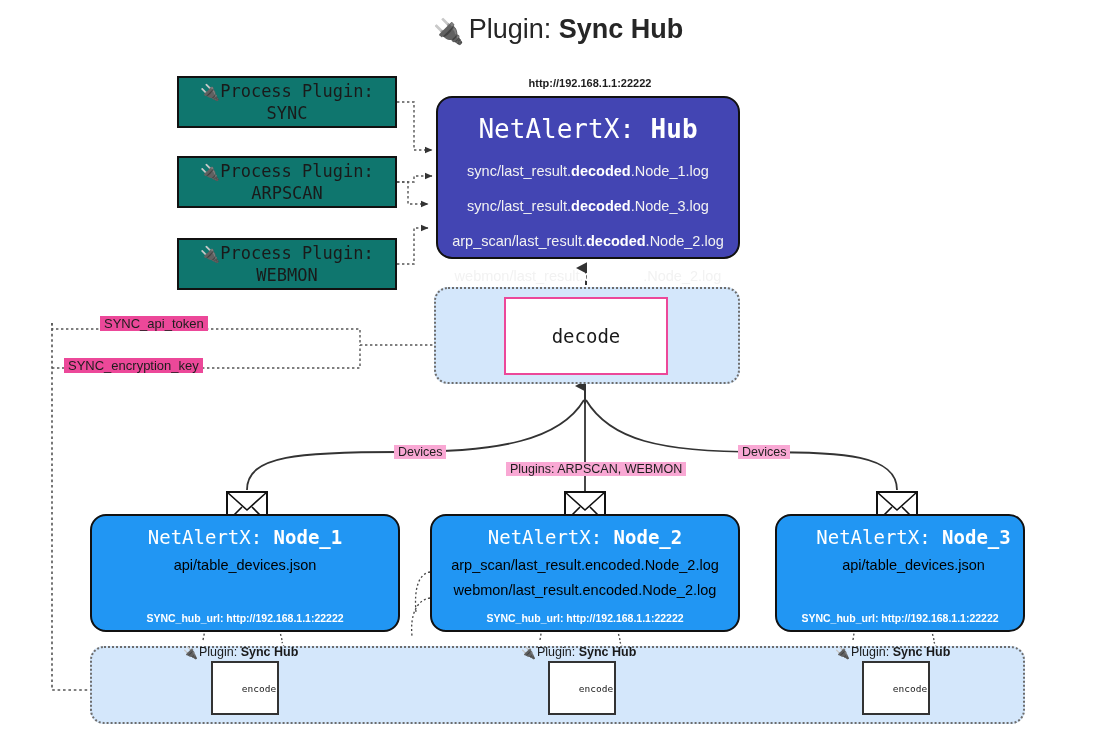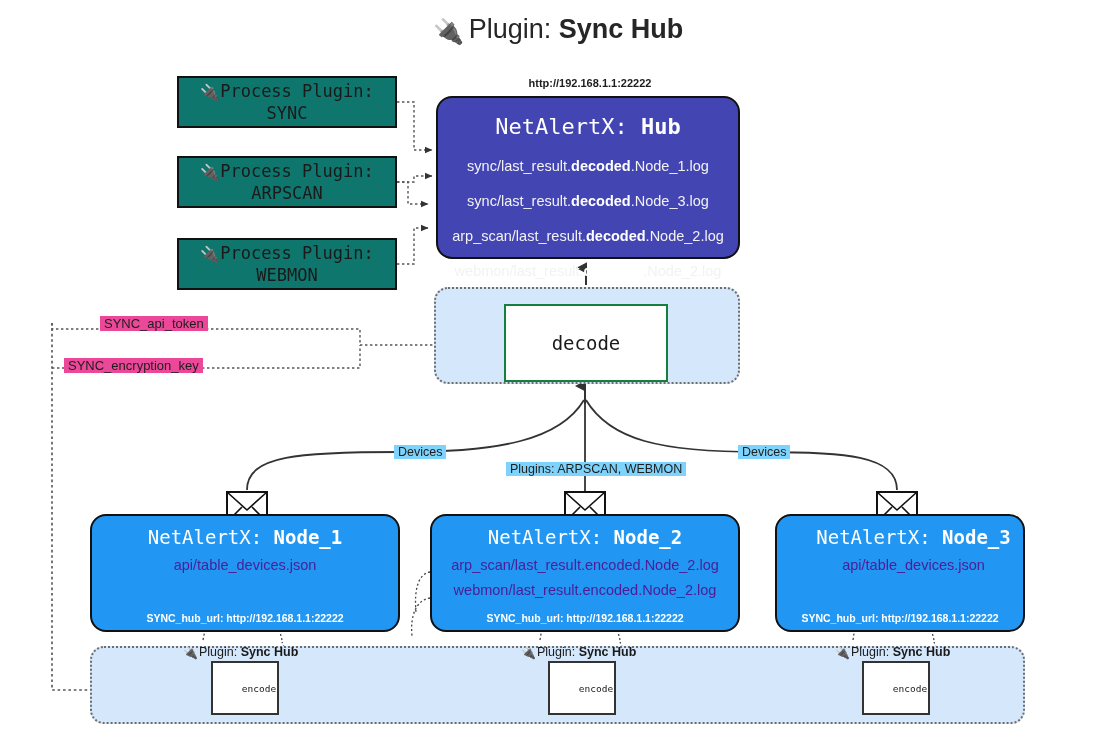--- a/index.html
+++ b/index.html
@@ -77,21 +77,21 @@
     height: 163px;
     background: #4345b3;
     border: 2.5px solid #111;
     border-radius: 16px;
     box-sizing: border-box;
     color: #ffffff;
   }
   #hub-title {
     text-align: center;
     font-family: "DejaVu Sans Mono", monospace;
-    font-size: 22px;
+    font-size: 26px;
     margin-top: 16px;
     color: #ffffff;
     white-space: nowrap;
   }
   #hub-title .strong { font-weight: bold; }
   .hub-line {
     font-size: 14.5px;
     color: #f2f2f2;
     white-space: nowrap;
     text-align: center;
@@ -105,25 +105,25 @@
     left: 434px; top: 287px;
     width: 306px;
     height: 97px;
     background: #d4e7fb;
     border: 2px dotted #6d6d6d;
     border-radius: 14px;
     box-sizing: border-box;
   }
   #decode-box {
     position: absolute;
-    left: 504px; top: 304px;
+    left: 504px; top: 297px;
     width: 164px;
     height: 78px;
     background: #ffffff;
-    border: 2px solid #15803d;
+    border: 2px solid #ec4899;
     box-sizing: border-box;
     display: flex;
     align-items: center;
     justify-content: center;
     font-family: "DejaVu Sans Mono", monospace;
     font-size: 19px;
     color: #1a1a1a;
   }
 
   
@@ -134,21 +134,21 @@
     background: #ec4899;
     padding: 0 4px;
     white-space: nowrap;
   }
 
   
   .edge-label {
     position: absolute;
     font-size: 12.5px;
     color: #1d1d1d;
-    background: #7dd3fc;
+    background: #f9a8d4;
     padding: 0 4px;
     white-space: nowrap;
   }
 
   
   .node-box {
     position: absolute;
     background: #2196f3;
     border: 2.5px solid #111;
     border-radius: 16px;
@@ -162,21 +162,21 @@
     font-family: "DejaVu Sans Mono", monospace;
     font-size: 19px;
     margin-top: 10px;
     white-space: nowrap;
     color: #ffffff;
   }
   .node-title .strong { font-weight: bold; }
   .node-line {
     text-align: center;
     font-size: 14.5px;
-    color: #4c1d95;
+    color: #000000;
     white-space: nowrap;
     margin-top: 9px;
   }
   .node-url {
     position: absolute;
     bottom: 6px;
     left: 0;
     width: 100%;
     text-align: center;
     font-size: 10.5px;

